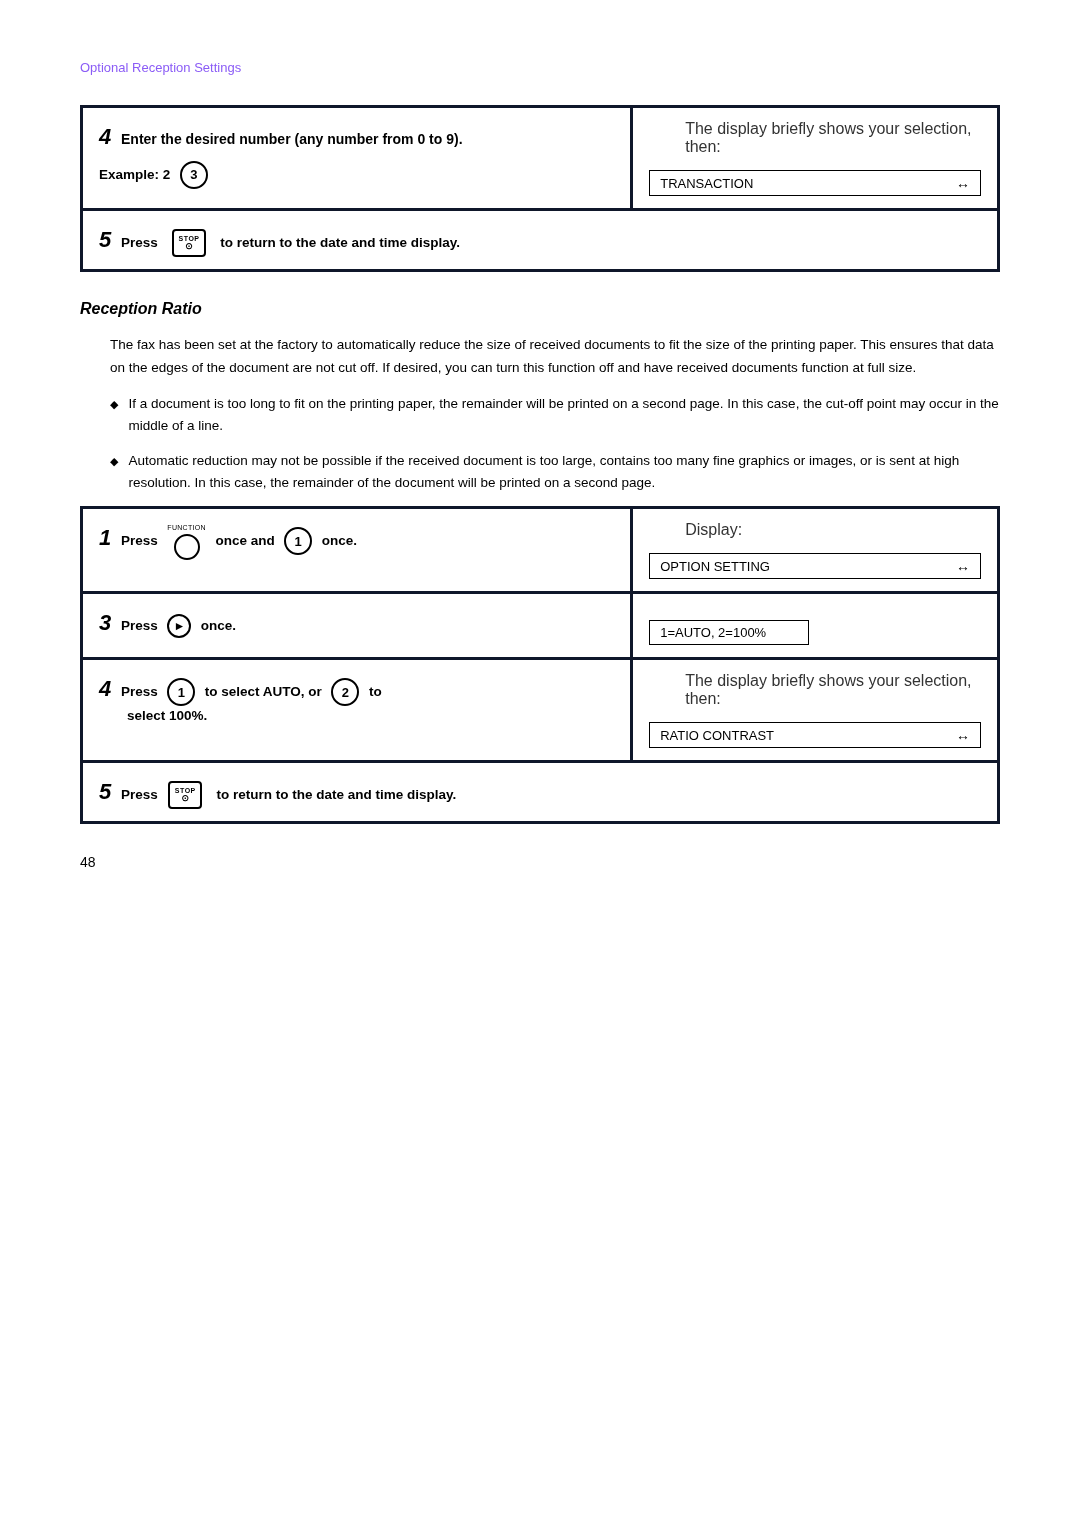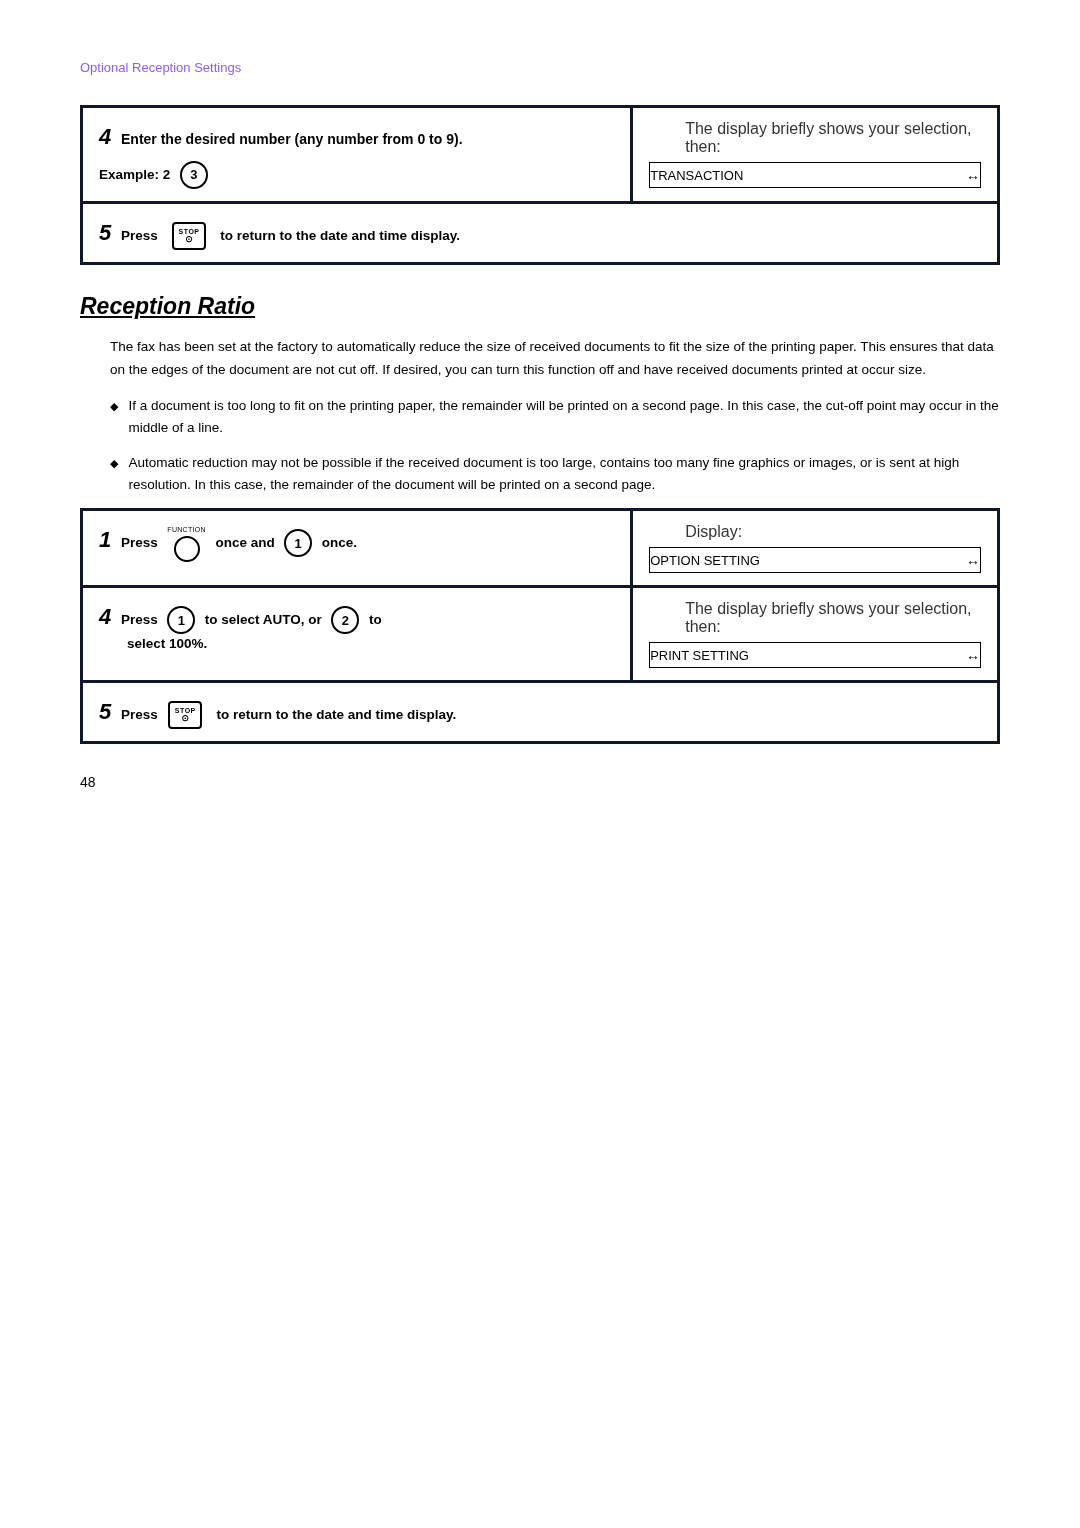--- a/index.html
+++ b/index.html
@@ -132,39 +132,38 @@
       border-radius: 50%;
       border: 2px solid #000;
       font-size: 12px;
       vertical-align: middle;
       margin: 0 2px;
     }
 
     
     .display-box {
       border: 1px solid #000;
-      padding: 4px 0;
+      padding: 4px 10px;
       font-size: 13px;
       display: inline-block;
-      margin-top: 6px;
+      margin-top: 14px;
       min-width: 160px;
     }
     .display-box-arrow {
       display: flex;
       align-items: center;
       justify-content: space-between;
     }
 
     
     .section-heading {
-      font-size: 23px;
+      font-size: 16px;
       font-weight: bold;
       font-style: italic;
       margin: 28px 0 16px 0;
-      text-decoration: underline;
     }
 
     
     .body-text {
       font-size: 13.5px;
       line-height: 1.65;
       margin-left: 30px;
       margin-bottom: 14px;
     }
 
@@ -246,21 +245,21 @@
       </div>
     </td>
   </tr>
 </tbody>
   </table>
 
 <div class="section-heading">
   <em>Reception Ratio</em>
 </div>
 
-<div class="body-text">The fax has been set at the factory to automatically reduce the size of received documents to fit the size of the printing paper. This ensures that data on the edges of the document are not cut off. If desired, you can turn this function off and have received documents printed at occur size.</div>
+<div class="body-text">The fax has been set at the factory to automatically reduce the size of received documents to fit the size of the printing paper. This ensures that data on the edges of the document are not cut off. If desired, you can turn this function off and have received documents function at full size.</div>
 
 <div class="bullet-item">
   <span class="bullet-diamond">◆</span>
   <span>If a document is too long to fit on the printing paper, the remainder will be printed on a second page. In this case, the cut-off point may occur in the middle of a line.</span>
 </div>
 <div class="bullet-item">
   <span class="bullet-diamond">◆</span>
   <span>Automatic reduction may not be possible if the received document is too large, contains too many fine graphics or images, or is sent at high resolution. In this case, the remainder of the document will be printed on a second page.</span>
 </div>
 
@@ -284,40 +283,55 @@
     <td class="step-right">
       <div class="display-label">Display:</div>
       <div class="display-box display-box-arrow">
         <span>OPTION SETTING</span>
         <span class="arrow-right">↔</span>
       </div>
     </td>
   </tr>
 
 
+  <tr>
+    <td class="step-left">
+      <div class="step-body">
+        <span class="step-num">3</span>
+        <strong>Press</strong>&nbsp;
+        <span class="btn-arrow">►</span>
+        &nbsp;<strong>once.</strong>
+      </div>
+    </td>
+    <td class="step-right">
+      <div class="display-box">
+        <span>1=AUTO, 2=100%</span>
+      </div>
+    </td>
+  </tr>
 
   <tr>
     <td class="step-left">
       <div class="step-body">
         <span class="step-num">4</span>
         <strong>Press</strong>&nbsp;
         <span class="btn-circle-lg">1</span>
         &nbsp;<strong>to select AUTO, or</strong>&nbsp;
         <span class="btn-circle-lg">2</span>
         &nbsp;<strong>to</strong>
         <br>
         <span style="padding-left:28px;">
           <strong>select 100%.</strong>
         </span>
       </div>
     </td>
     <td class="step-right">
       <div class="display-label">The display briefly shows your selection, then:</div>
       <div class="display-box display-box-arrow">
-        <span>PRINT SETTING</span>
+        <span>RATIO CONTRAST</span>
         <span class="arrow-right">↔</span>
       </div>
     </td>
   </tr>
 
   <tr>
     <td colspan="2">
       <div class="step-body">
         <span class="step-num">5</span>
         <strong>Press</strong>&nbsp;

